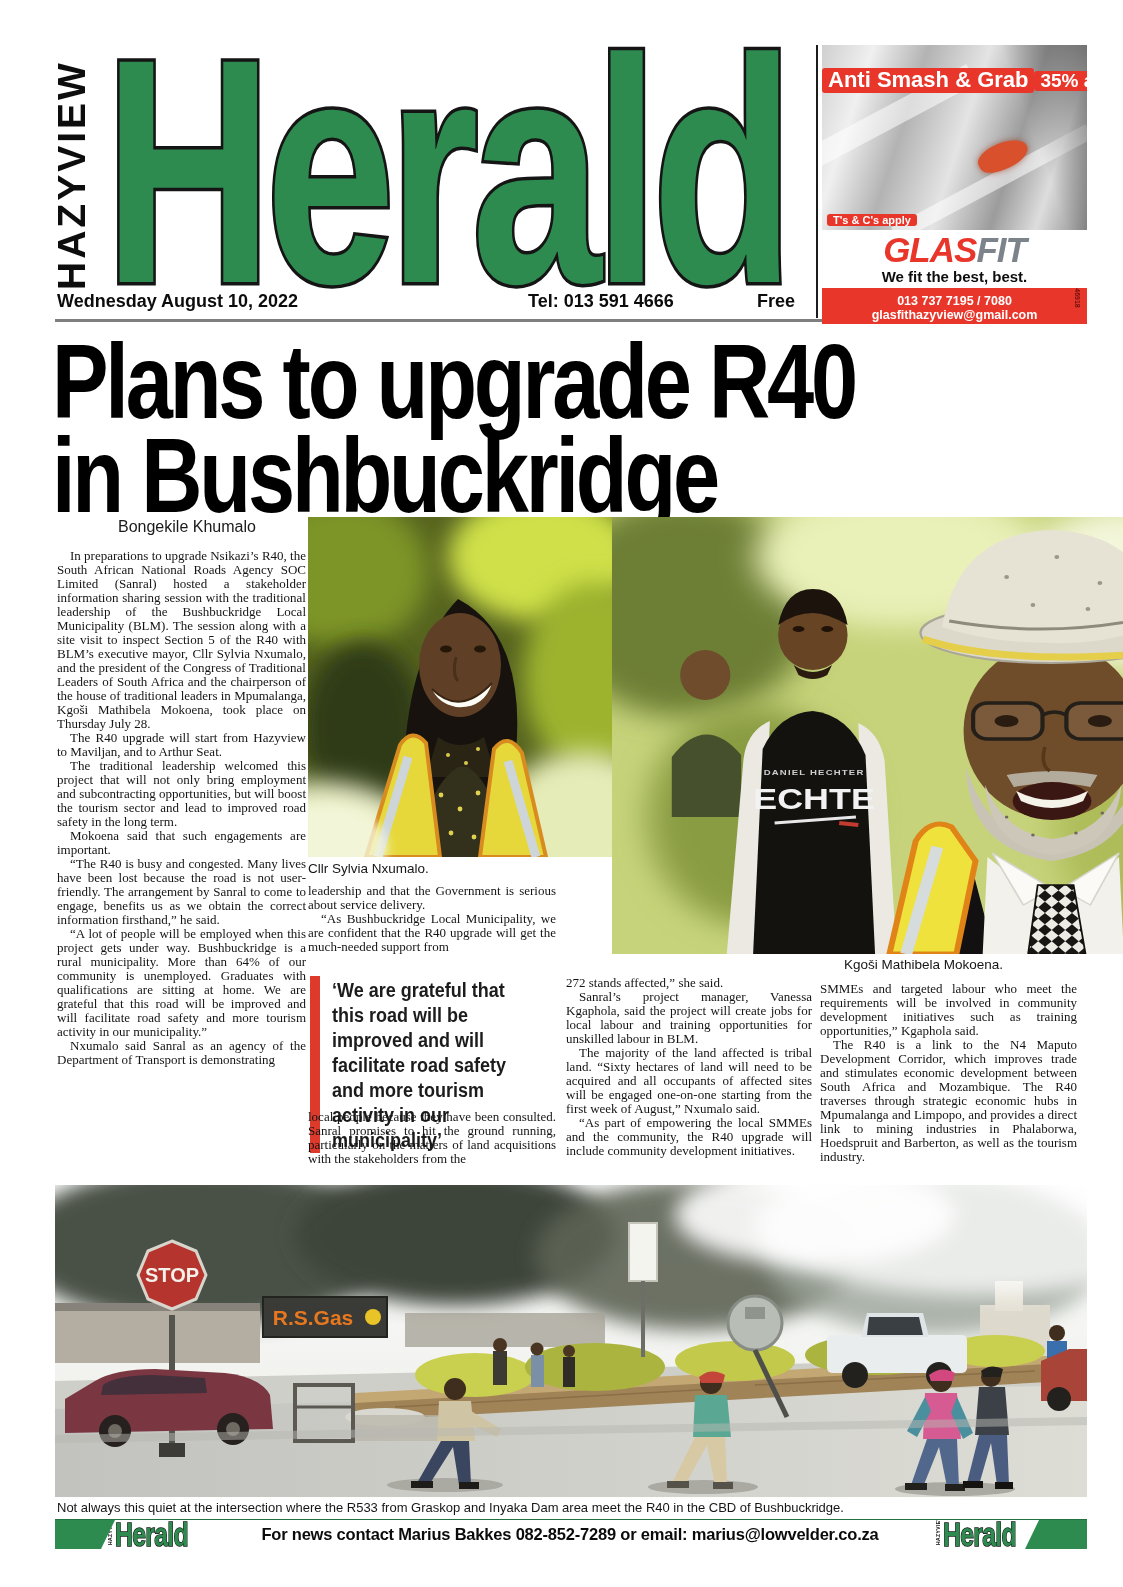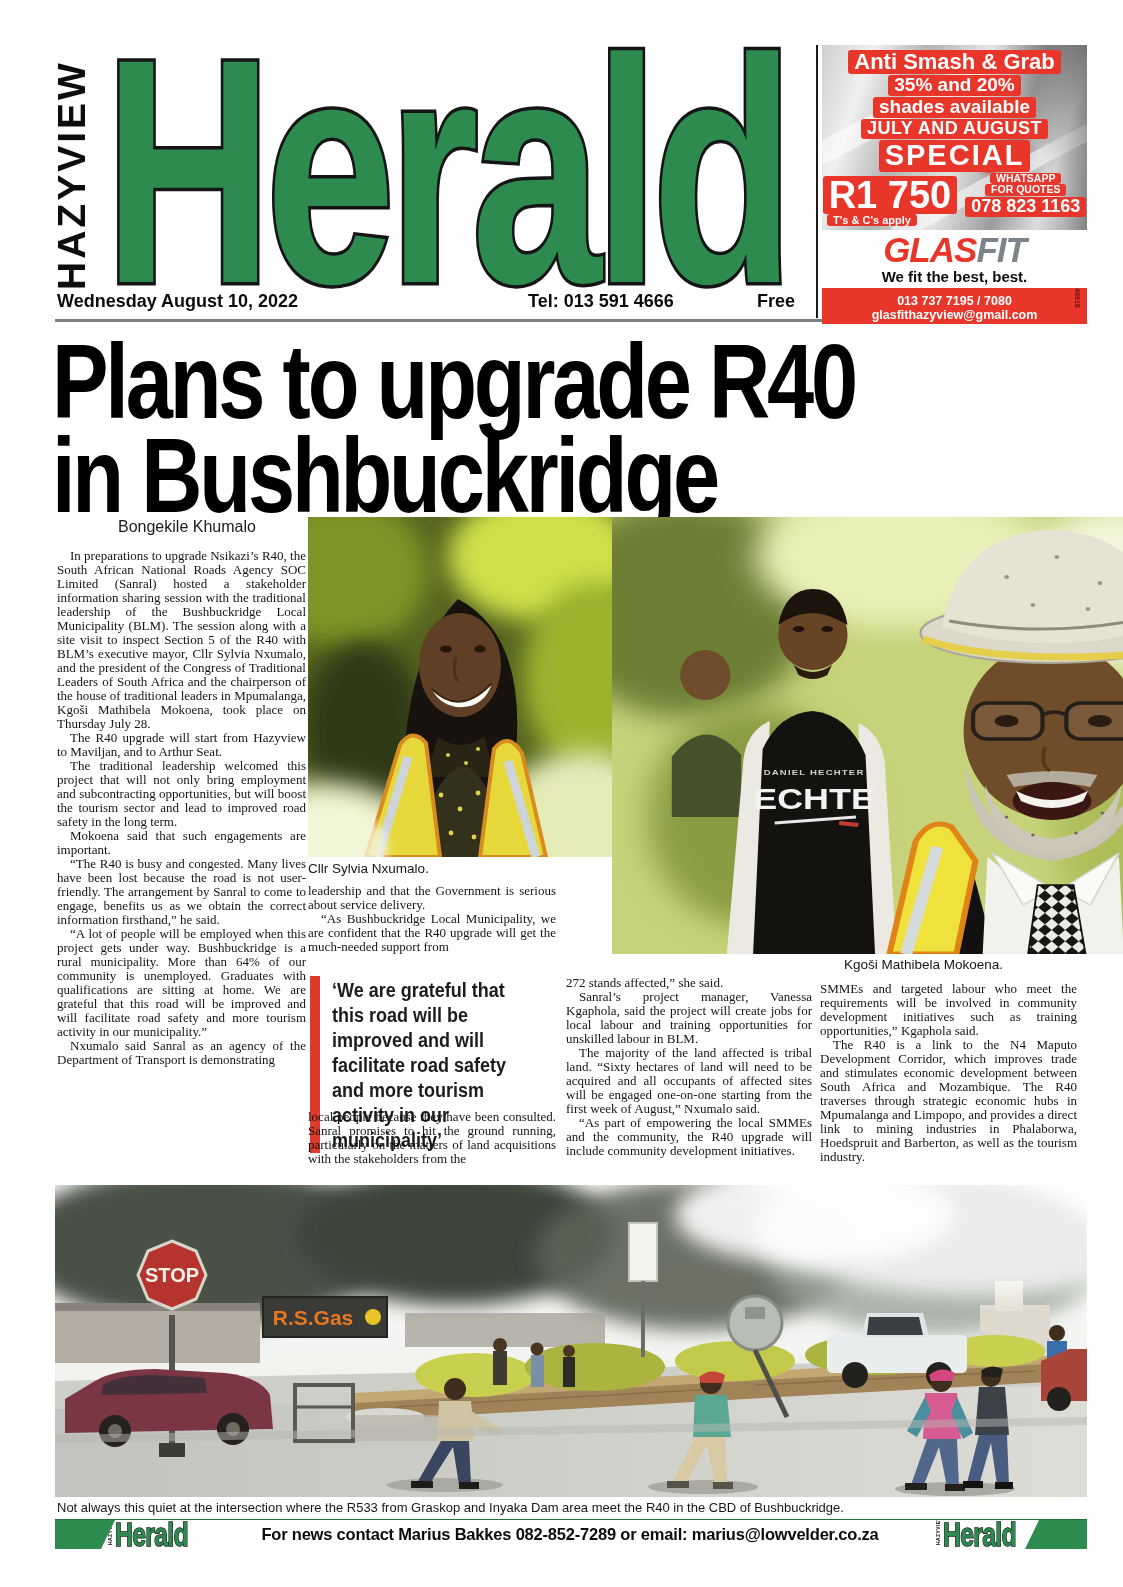--- a/index.html
+++ b/index.html
@@ -15,21 +15,21 @@
   .date-row .price{position:absolute;left:757px;}
   .masthead-divider{position:absolute;left:55px;top:319px;width:1032px;height:3px;background:#7f7f7f;}
 
   
   .ad-rule{position:absolute;left:816px;top:45px;width:2px;height:273px;background:#1c1c1c;}
   .ad{position:absolute;left:822px;top:45px;width:265px;height:273px;background:#fff;}
   .ad-photo{position:relative;width:100%;height:185px;overflow:hidden;background:linear-gradient(108deg,#cfcfcf 0%,#f0f0f0 16%,#b3b3b3 33%,#e4e4e4 52%,#9c9c9c 70%,#dddddd 84%,#8d8d8d 100%);}
   .ad-streak{position:absolute;background:rgba(255,255,255,.55);transform:rotate(-28deg);}
   .ad-dark-corner{position:absolute;right:-30px;top:-10px;width:120px;height:220px;background:linear-gradient(250deg,#4d4d4d 0%,rgba(80,80,80,0) 60%);}
   .ad-red-blob{position:absolute;right:58px;top:98px;width:52px;height:26px;border-radius:50% 60% 55% 50%;background:#d8502c;transform:rotate(-24deg);box-shadow:0 0 6px rgba(150,40,10,.6);}
-  .ad-stack{position:relative;display:flex;flex-direction:column;align-items:center;padding-top:5px;}
+  .ad-stack{position:relative;display:flex;flex-direction:row;align-items:center;padding-top:13px;}
   .chip{display:inline-block;background:#e8362b;color:#fff;font-weight:700;border-radius:3px;padding:0 6px;line-height:1.1;white-space:nowrap;}
   .ad-l1{font-size:22px;}
   .ad-l2{font-size:19px;margin-top:1px;}
   .ad-l3{font-size:19px;margin-top:1px;}
   .ad-l4{font-size:18px;margin-top:1px;letter-spacing:.5px;}
   .ad-l5{font-size:29px;margin-top:1px;letter-spacing:2px;}
   .ad-price-row{display:flex;align-items:center;gap:8px;margin-top:1px;}
   .ad-price{font-size:38px;line-height:1;}
   .ad-wa{display:flex;flex-direction:column;align-items:center;line-height:1.05;}
   .ad-wa .wa-small{font-size:10.5px;}

